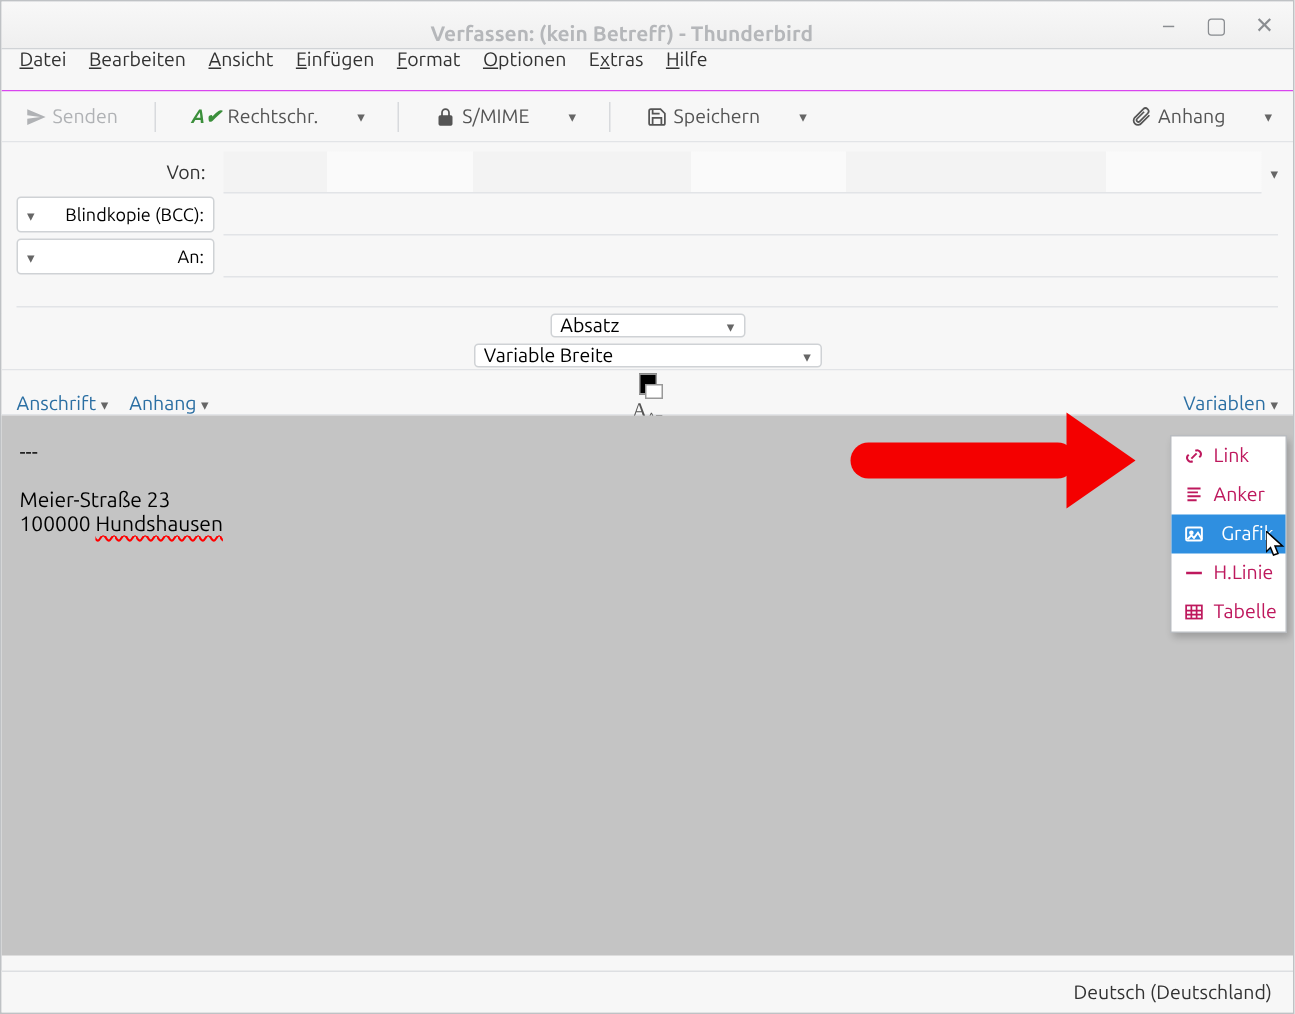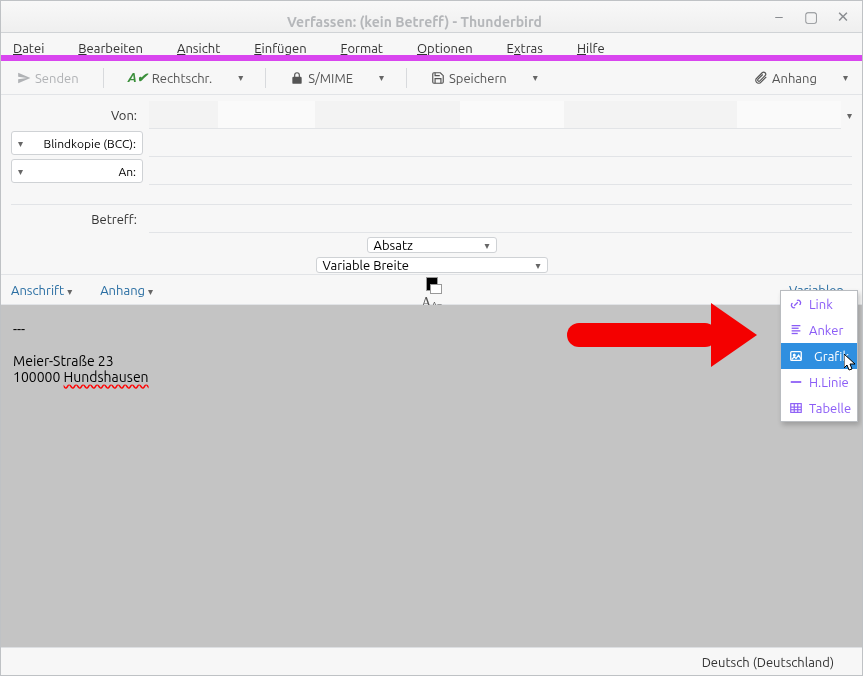--- a/index.html
+++ b/index.html
@@ -2,21 +2,21 @@
 <html><head>
 <meta charset="utf-8">
 <style>
   * { box-sizing: border-box; font-family: Ubuntu, "Segoe UI", Arial, sans-serif; }
   body { margin: 0; background: #fff; }
   .window { width: 863px; height: 676px; border: 1px solid #bfc2c5; background: #f7f7f7; position: relative; overflow: hidden; }
   .titlebar { height: 32px; background: linear-gradient(#f8f8f8,#efefef); display: flex; align-items: center; border-bottom: 1px solid #d0d3d6; }
   .titlebar .title { flex: 1; text-align: center; color: #b5b7ba; font-weight: bold; font-size: 14px; margin-top: 10px; }
   .titlebar .win-controls { display: flex; gap: 10px; padding-right: 8px; }
   .win-btn { width: 22px; height: 22px; color: #8a8d91; font-size: 15px; display:flex; align-items:center; justify-content:center; cursor:pointer; }
-  .menubar { height: 28px; display: flex; align-items: flex-end; gap: 34px; padding: 0 12px; font-size: 13px; color: #333; border-bottom: 6px solid #d946ef; background:#f7f7f7;}
+  .menubar { height: 28px; display: flex; align-items: flex-start; gap: 15px; padding: 0 12px; font-size: 13px; color: #333; border-bottom: 1px solid #d946ef; background:#f7f7f7;}
   .menubar .mitem u { text-decoration: underline; }
   .toolbar { height: 34px; display: flex; align-items: center; gap: 16px; padding: 0 10px; border-bottom: 1px solid #e2e4e7; font-size: 13px; background:#f7f7f7;}
   .tbtn { display: flex; align-items: center; gap: 4px; padding: 3px 6px; color: #555;}
   .tbtn.disabled { color: #b0b2b5; }
   .tdrop { color:#777; padding:0 4px; }
   .vrule { width:1px; height:20px; background:#d8dadd; margin:0 2px;}
   .icon { width:14px; height:14px; display:inline-block; }
   .headers { padding: 6px 10px 4px 10px; background:#f7f7f7; }
   .hrow { display:flex; align-items:center; height:28px; gap:6px; }
   .hlabel { width:132px; text-align:right; font-size:13px; color:#333; padding-right:6px; }
@@ -27,28 +27,28 @@
   .rowsep { height:20px; border-bottom:1px solid #e2e4e7; }
   .formatbar { height:38px; display:flex; align-items:center; gap:4px; padding:0 10px; border-bottom:1px solid #e2e4e7; background:#f7f7f7;flex-direction:column;}
   .sel { height:26px; border:1px solid #cfd2d5; border-radius:3px; background:#fff; font-size:13px; padding:0 6px; display:flex; align-items:center; justify-content:space-between; }
   .sel.para { width:130px; }
   .sel.font { width:232px; }
   .swatch { width:12px; height:14px; background:#000; border:1px solid #999; position:relative; }
   .swatch::after { content:''; position:absolute; right:-5px; bottom:-4px; width:10px; height:8px; background:#fff; border:1px solid #999;}
   .iconbtn { width:22px; height:24px; display:flex; align-items:center; justify-content:center; color:#555; font-size:14px; position:relative;}
   .iconbtn .sub { font-size:9px; position:relative; top:3px; }
   .iconbtn.red-boxed { outline:3px solid #f40000; outline-offset:1px; }
-  .infobar { height:30px; display:flex; align-items:center; gap:28px; padding:0 10px; font-size:13px; color:#2b6fa3; border-bottom:1px solid #e2e4e7; background:#f7f7f7;}
+  .infobar { height:30px; display:flex; align-items:flex-end; gap:14px; padding:0 10px; font-size:13px; color:#2b6fa3; border-bottom:1px solid #e2e4e7; background:#f7f7f7;}
   .body { background:#c4c4c4; height:360px; position:relative; padding:16px 12px; font-size:14px; color:#000;}
   .body .sig-name { font-weight:bold; }
   .body .wavy { text-decoration: red wavy underline; text-underline-offset:2px;}
-  .statusbar { position:absolute; bottom:0; left:0; right:0; height:28px; border-top:1px solid #dddfe2; display:flex; align-items:center; justify-content:flex-end; padding:0 28px; font-size:13px; color:#333; background:#f7f7f7;}
+  .statusbar { position:absolute; bottom:0; left:0; right:0; height:28px; border-top:1px solid #dddfe2; display:flex; align-items:center; justify-content:flex-end; padding:0 14px; font-size:13px; color:#333; background:#f7f7f7;}
   
   .insert-menu { position:absolute; right:4px; top:289px; width:78px; background:#fff; border:1px solid #b9bcc0; box-shadow:2px 3px 5px rgba(0,0,0,.2); font-size:13px; z-index:20;}
-  .insert-menu .mi { display:flex; align-items:center; gap:6px; height:26px; padding:0 8px; color:#8b5cf6;}
+  .insert-menu .mi { display:flex; align-items:center; gap:6px; height:26px; padding:0 8px; color:#be185d;}
   .insert-menu .mi.sel { background:#2f8fe0; color:#fff; border:none; width:auto; border-radius:0;}
   .insert-menu .mi svg { width:14px; height:14px; flex-shrink:0; }
   
   .arrow { position:absolute; top:335px; left:575px; z-index:10;}
   .arrow .shaft { width:150px; height:24px; background:#f40000; border-radius:12px; }
   .arrow .head { position:absolute; right:-40px; top:-20px; width:0; height:0; border-left:46px solid #f40000; border-top:32px solid transparent; border-bottom:32px solid transparent;}
   .cursor-ptr { position:absolute; z-index:25; }
   .chev { font-size:10px; color:#666; }
   .flex-spacer{flex:1;}
 </style>
@@ -132,24 +132,20 @@
       <div class="hfield"></div>
     </div>
     <div class="hrow">
       <div class="hselect" style="width:132px;justify-content:space-between">
         <span class="chev">▾</span>
         <span>An:</span>
       </div>
       <div class="hfield"></div>
     </div>
     <div class="rowsep"></div>
-    <div class="hrow">
-      <div class="hlabel">Betreff:</div>
-      <div class="hfield"></div>
-    </div>
   </div>
 
   <div class="formatbar">
     <div class="sel para">
       <span>Absatz</span>
         <span class="chev">▾</span>
     </div>
     <div class="sel font">
       <span>Variable Breite</span>
         <span class="chev">▾</span>

